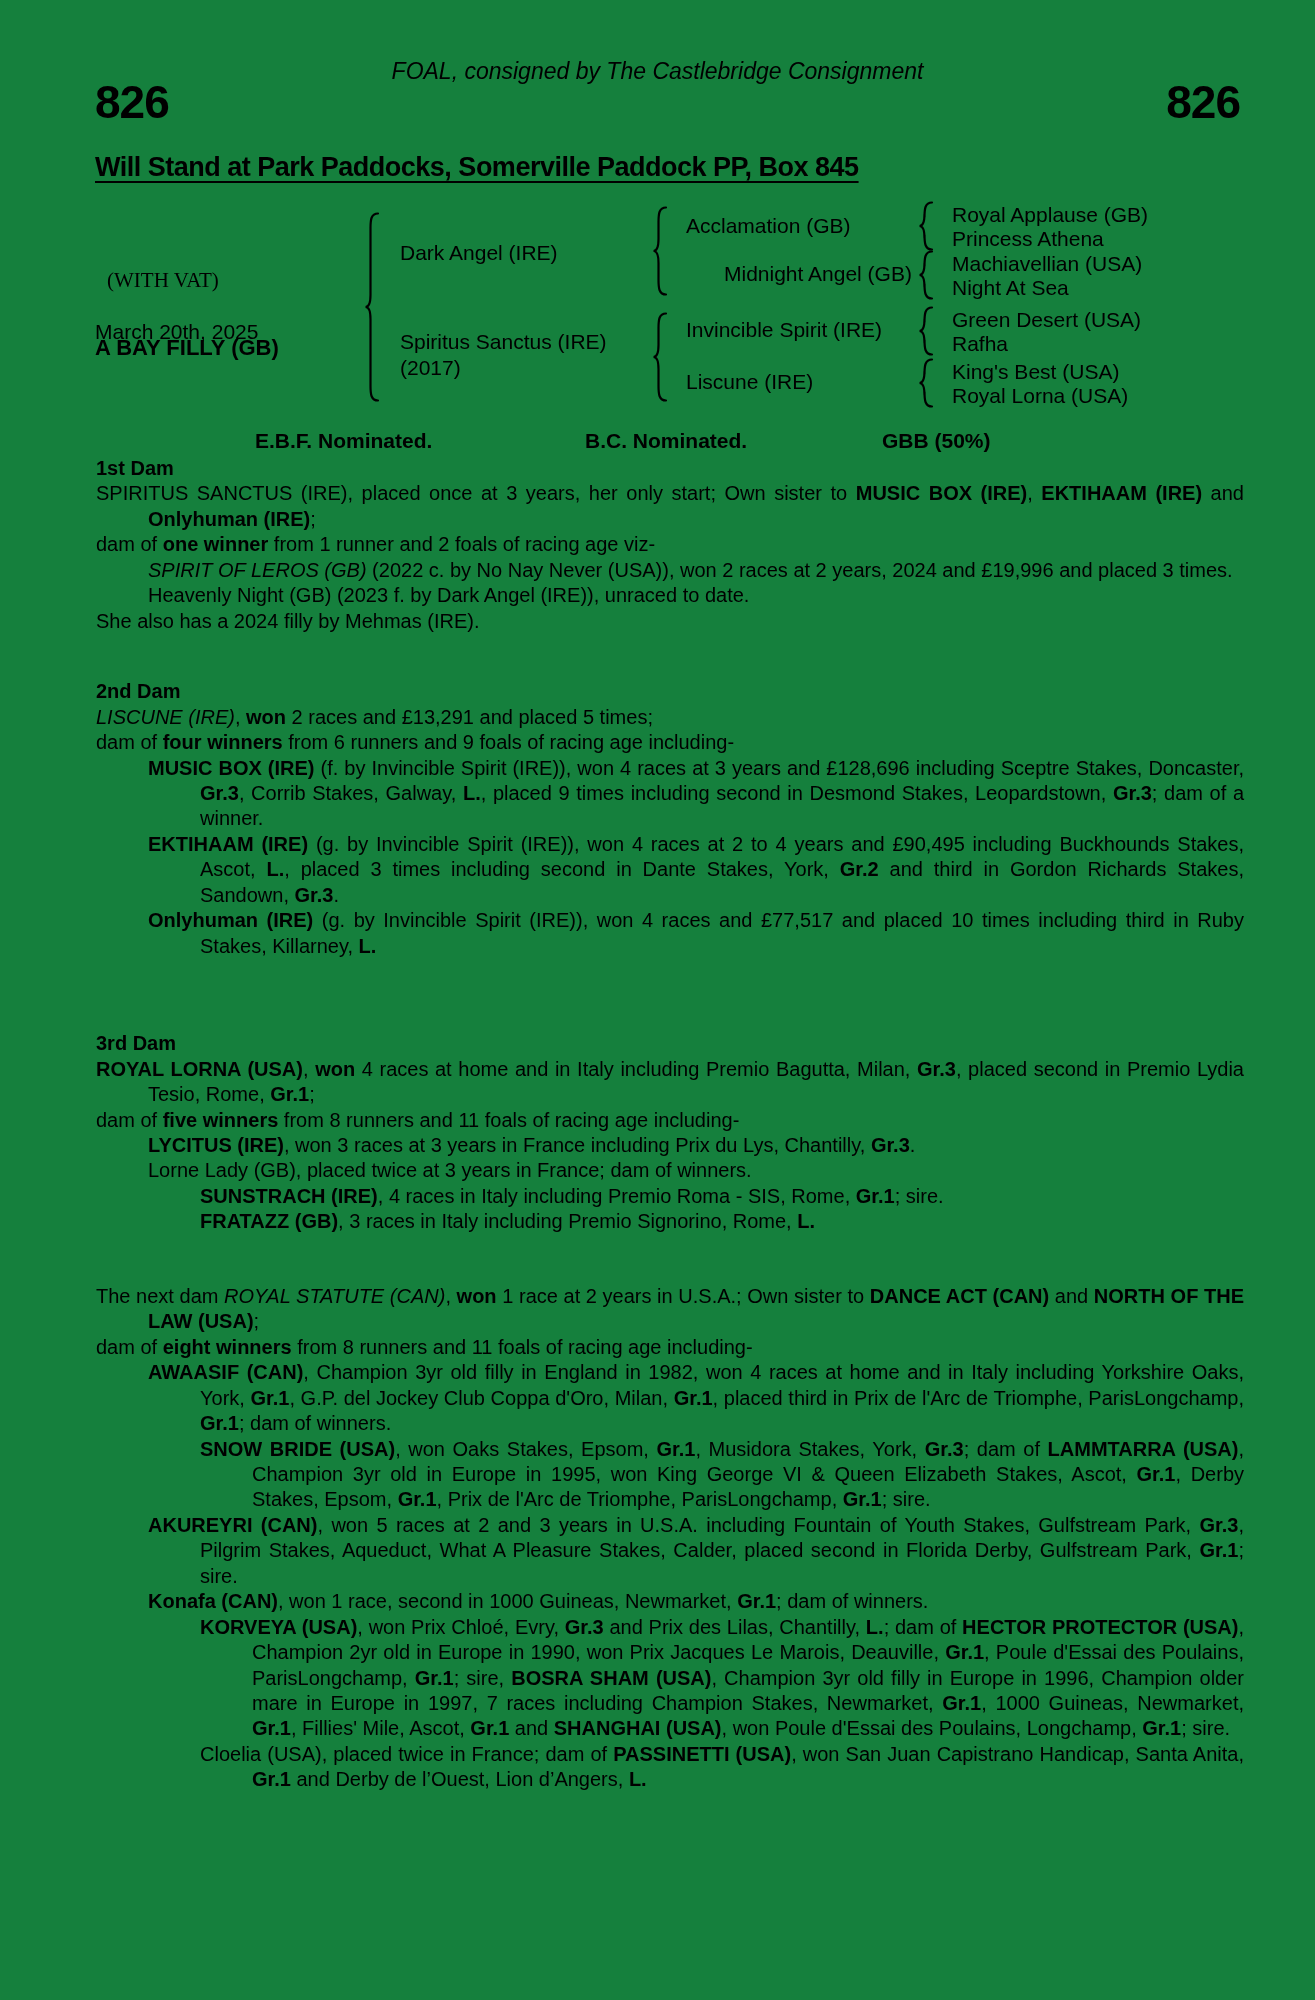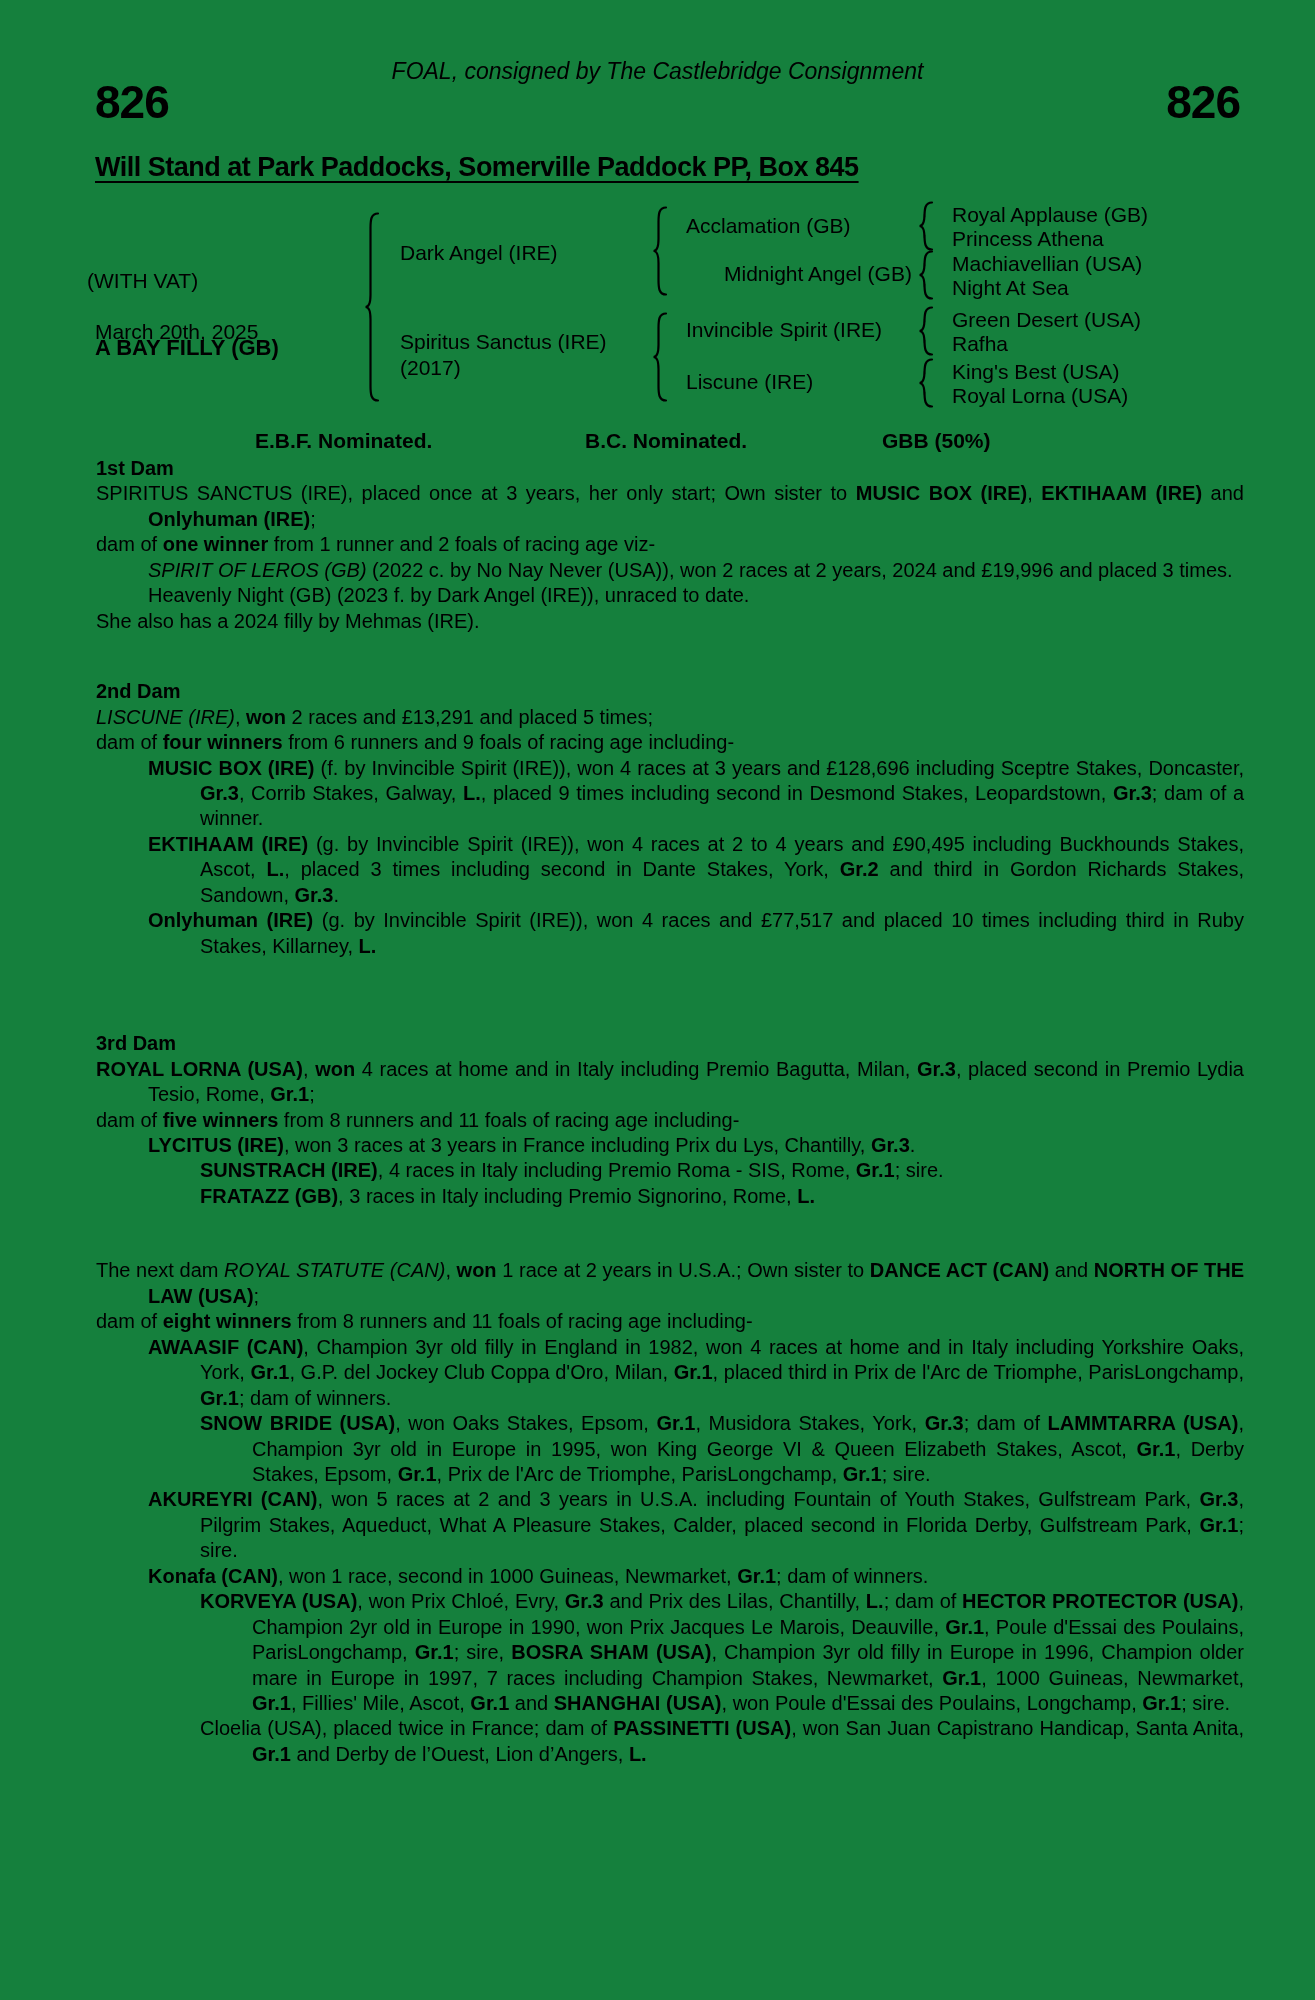--- a/index.html
+++ b/index.html
@@ -21,21 +21,21 @@
   .lot.left{left:95px;}
   .lot.right{right:75px;text-align:right;}
   .standline{
     position:absolute;left:95px;top:152px;
     font-size:27px;font-weight:bold;line-height:30px;letter-spacing:-0.5px;
     text-decoration:underline;text-underline-offset:5px;text-decoration-thickness:2px;
   }
   
   .ped{position:absolute;left:0;top:0;width:100%;height:100%;pointer-events:none;}
   .ped div{position:absolute;white-space:nowrap;font-size:21px;line-height:23px;}
-  .ped .subject-vat{left:87px;top:269px;}
+  .ped .subject-vat{left:107px;top:269px;font-family:Liberation Serif, serif;}
   .ped .subject-name{left:95px;top:293px;font-weight:bold;font-size:22px;margin-top:43px;}
   .ped .subject-date{left:95px;top:320px;}
   .ped .g1a{left:400px;top:241px;}
   .ped .g1b1{left:400px;top:330px;}
   .ped .g1b2{left:400px;top:356px;}
   .ped .g2a{left:686px;top:214px;}
   .ped .g2b{left:724px;top:262px;text-align:right;}
   .ped .g2c{left:686px;top:318px;}
   .ped .g2d{left:686px;top:370px;}
   .ped .g3-0{left:952px;top:203px;}
@@ -160,20 +160,21 @@
       <p class="sec-head" style="margin-top: 45px;">2nd Dam</p>
       <p style="padding-left: 52px; text-indent: -52px;"><i>LISCUNE (IRE)</i><span>, </span><b>won</b><span> 2 races and £13,291 and placed 5 times;</span></p>
       <p style="padding-left: 52px; text-indent: -52px;"><span>dam of </span><b>four winners</b><span> from 6 runners and 9 foals of racing age including-</span></p>
       <p style="padding-left: 104px; text-indent: -52px;"><b>MUSIC BOX (IRE)</b><span> (f. by Invincible Spirit (IRE)), won 4 races at 3 years and £128,696 including Sceptre Stakes, Doncaster, </span><b>Gr.3</b><span>, Corrib Stakes, Galway, </span><b>L.</b><span>, placed 9 times including second in Desmond Stakes, Leopardstown, </span><b>Gr.3</b><span>; dam of a winner.</span></p>
       <p style="padding-left: 104px; text-indent: -52px;"><b>EKTIHAAM (IRE)</b><span> (g. by Invincible Spirit (IRE)), won 4 races at 2 to 4 years and £90,495 including Buckhounds Stakes, Ascot, </span><b>L.</b><span>, placed 3 times including second in Dante Stakes, York, </span><b>Gr.2</b><span> and third in Gordon Richards Stakes, Sandown, </span><b>Gr.3</b><span>.</span></p>
       <p style="padding-left: 104px; text-indent: -52px;"><b>Onlyhuman (IRE)</b><span> (g. by Invincible Spirit (IRE)), won 4 races and £77,517 and placed 10 times including third in Ruby Stakes, Killarney, </span><b>L.</b></p>
       <p class="sec-head" style="margin-top: 72px;">3rd Dam</p>
       <p style="padding-left: 52px; text-indent: -52px;"><b>ROYAL LORNA (USA)</b><span>, </span><b>won</b><span> 4 races at home and in Italy including Premio Bagutta, Milan, </span><b>Gr.3</b><span>, placed second in Premio Lydia Tesio, Rome, </span><b>Gr.1</b><span>;</span></p>
       <p style="padding-left: 52px; text-indent: -52px;"><span>dam of </span><b>five winners</b><span> from 8 runners and 11 foals of racing age including-</span></p>
       <p style="padding-left: 104px; text-indent: -52px;"><b>LYCITUS (IRE)</b><span>, won 3 races at 3 years in France including Prix du Lys, Chantilly, </span><b>Gr.3</b><span>.</span></p>
+      <p style="padding-left: 104px; text-indent: -52px;"><span>Lorne Lady (GB), placed twice at 3 years in France; dam of winners.</span></p>
       <p style="padding-left: 156px; text-indent: -52px;"><b>SUNSTRACH (IRE)</b><span>, 4 races in Italy including Premio Roma - SIS, Rome, </span><b>Gr.1</b><span>; sire.</span></p>
       <p style="padding-left: 156px; text-indent: -52px;"><b>FRATAZZ (GB)</b><span>, 3 races in Italy including Premio Signorino, Rome, </span><b>L.</b></p>
       <p style="margin-top: 49px; padding-left: 52px; text-indent: -52px;"><span>The next dam </span><i>ROYAL STATUTE (CAN)</i><span>, </span><b>won</b><span> 1 race at 2 years in U.S.A.; Own sister to </span><b>DANCE ACT (CAN)</b><span> and </span><b>NORTH OF THE LAW (USA)</b><span>;</span></p>
       <p style="padding-left: 52px; text-indent: -52px;"><span>dam of </span><b>eight winners</b><span> from 8 runners and 11 foals of racing age including-</span></p>
       <p style="padding-left: 104px; text-indent: -52px;"><b>AWAASIF (CAN)</b><span>, Champion 3yr old filly in England in 1982, won 4 races at home and in Italy including Yorkshire Oaks, York, </span><b>Gr.1</b><span>, G.P. del Jockey Club Coppa d'Oro, Milan, </span><b>Gr.1</b><span>, placed third in Prix de l'Arc de Triomphe, ParisLongchamp, </span><b>Gr.1</b><span>; dam of winners.</span></p>
       <p style="padding-left: 156px; text-indent: -52px;"><b>SNOW BRIDE (USA)</b><span>, won Oaks Stakes, Epsom, </span><b>Gr.1</b><span>, Musidora Stakes, York, </span><b>Gr.3</b><span>; dam of </span><b>LAMMTARRA (USA)</b><span>, Champion 3yr old in Europe in 1995, won King George VI &amp; Queen Elizabeth Stakes, Ascot, </span><b>Gr.1</b><span>, Derby Stakes, Epsom, </span><b>Gr.1</b><span>, Prix de l'Arc de Triomphe, ParisLongchamp, </span><b>Gr.1</b><span>; sire.</span></p>
       <p style="padding-left: 104px; text-indent: -52px;"><b>AKUREYRI (CAN)</b><span>, won 5 races at 2 and 3 years in U.S.A. including Fountain of Youth Stakes, Gulfstream Park, </span><b>Gr.3</b><span>, Pilgrim Stakes, Aqueduct, What A Pleasure Stakes, Calder, placed second in Florida Derby, Gulfstream Park, </span><b>Gr.1</b><span>; sire.</span></p>
       <p style="padding-left: 104px; text-indent: -52px;"><b>Konafa (CAN)</b><span>, won 1 race, second in 1000 Guineas, Newmarket, </span><b>Gr.1</b><span>; dam of winners.</span></p>
       <p style="padding-left: 156px; text-indent: -52px;"><b>KORVEYA (USA)</b><span>, won Prix Chloé, Evry, </span><b>Gr.3</b><span> and Prix des Lilas, Chantilly, </span><b>L.</b><span>; dam of </span><b>HECTOR PROTECTOR (USA)</b><span>, Champion 2yr old in Europe in 1990, won Prix Jacques Le Marois, Deauville, </span><b>Gr.1</b><span>, Poule d'Essai des Poulains, ParisLongchamp, </span><b>Gr.1</b><span>; sire, </span><b>BOSRA SHAM (USA)</b><span>, Champion 3yr old filly in Europe in 1996, Champion older mare in Europe in 1997, 7 races including Champion Stakes, Newmarket, </span><b>Gr.1</b><span>, 1000 Guineas, Newmarket, </span><b>Gr.1</b><span>, Fillies' Mile, Ascot, </span><b>Gr.1</b><span> and </span><b>SHANGHAI (USA)</b><span>, won Poule d'Essai des Poulains, Longchamp, </span><b>Gr.1</b><span>; sire.</span></p>
       <p style="padding-left: 156px; text-indent: -52px;"><span>Cloelia (USA), placed twice in France; dam of </span><b>PASSINETTI (USA)</b><span>, won San Juan Capistrano Handicap, Santa Anita, </span><b>Gr.1</b><span> and Derby de l’Ouest, Lion d’Angers, </span><b>L.</b></p>

